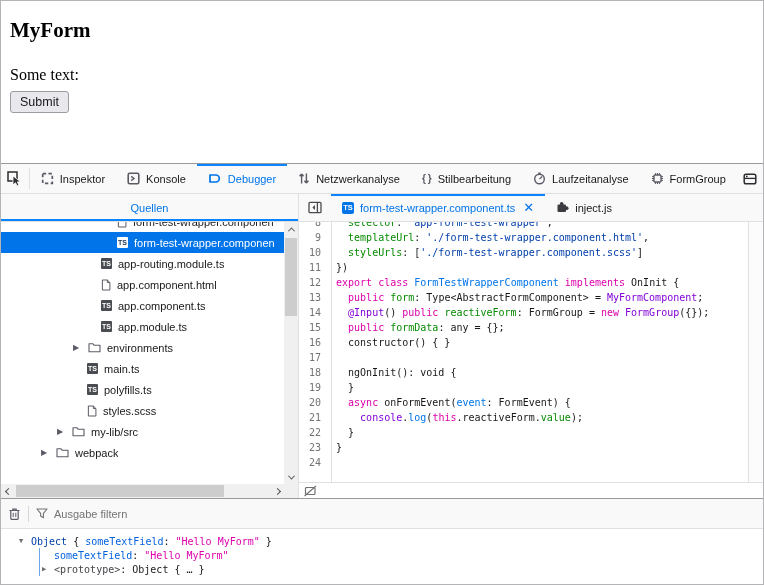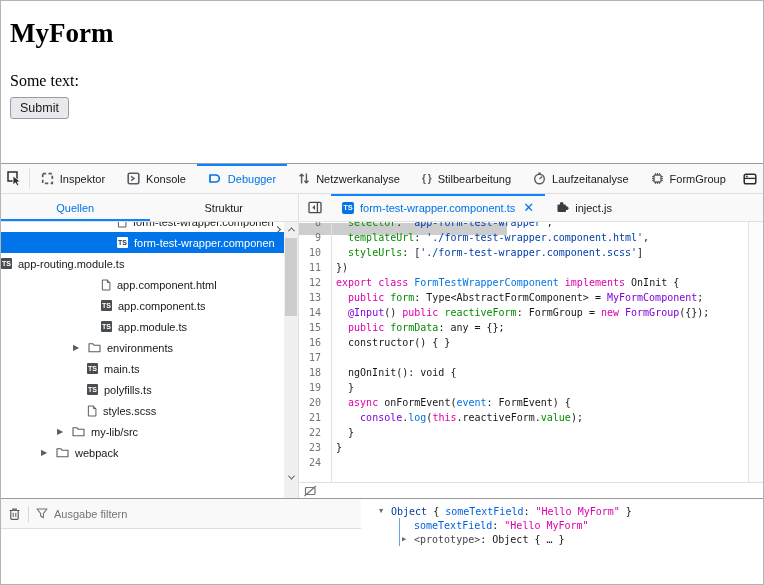--- a/index.html
+++ b/index.html
@@ -3,21 +3,21 @@
 <meta charset="utf-8">
 <style>
   * { box-sizing: border-box; margin: 0; padding: 0; }
   html,body { background:#e8e8e8; }
   .screen{
     position:relative; width:764px; height:585px; background:#fff;
     border:1px solid #b4b4b7; font-family:"Liberation Sans",sans-serif; overflow:hidden;
   }
   
   .page{ height:161px; background:#fff; }
-  .page h1{ font-family:"Liberation Serif",serif; font-size:27px; font-weight:bold; color:#000; padding:17px 0 0 9px; }
+  .page h1{ font-family:"Liberation Serif",serif; font-size:21px; font-weight:bold; color:#000; padding:17px 0 0 9px; }
   .form-row{ margin:23px 0 0 9px; display:flex; align-items:center; font-family:"Liberation Serif",serif; font-size:16px; color:#000; }
   .form-row input{ margin-left:5px; width:150px; height:21px; border:1px solid #767676; font-family:"Liberation Sans",sans-serif; font-size:12.5px; padding:1px 4px; color:#000; background:#fff; }
   .submit-btn{ margin:7px 0 0 9px; font-family:"Liberation Sans",sans-serif; font-size:12.5px; color:#17181a; background:#e9e9ed; border:1px solid #9b9ba1; border-radius:3px; padding:3px 9px; }
   
   .devtools{ position:absolute; left:0; right:0; top:162px; bottom:0; border-top:1px solid #9a9a9e; display:flex; flex-direction:column; background:#fff; }
   .dt-toolbar{ height:30px; flex:none; background:#f9f9fa; border-bottom:1px solid #e0e0e2; display:flex; align-items:stretch; }
   .picker-btn{ width:32px; display:flex; align-items:center; justify-content:center; color:#2c2c30; background:none; border:none; }
   .tb-sep{ width:1px; background:#e0e0e2; margin:4px 0; }
   .tool-tab{ position:relative; display:flex; align-items:center; gap:6px; padding:0 11px; font-size:11px; color:#18181a; }
   .tool-tab .ticon{ color:#5b5b66; display:flex; }
@@ -28,21 +28,21 @@
   .tb-spacer{ flex:1; }
   .tb-end-btn{ width:30px; display:flex; align-items:center; justify-content:center; color:#2c2c30; background:none; border:none; }
   
   .dt-main{ flex:1; min-height:0; display:flex; }
   .left-panel{ width:298px; flex:none; border-right:1px solid #e0e0e2; display:flex; flex-direction:column; }
   .panel-tabs{ height:28px; flex:none; background:#f9f9fa; border-bottom:1px solid #e0e0e2; display:flex; }
   .panel-tab{ flex:1; position:relative; display:flex; align-items:center; justify-content:center; font-size:11px; color:#18181a; }
   .panel-tab.active{ color:var(--accent-blue,#0074e8); }
   .panel-tab.active::after{ content:""; position:absolute; bottom:0; left:0; right:0; height:2px; background:var(--accent-line,#0a84ff); }
   .tree-area{ flex:1; min-height:0; display:flex; }
-  .tree-col{ flex:1; min-width:0; display:flex; flex-direction:row; }
+  .tree-col{ flex:1; min-width:0; display:flex; flex-direction:column; }
   .tree-viewport{ flex:1; overflow:hidden; }
   .tree-inner{ margin-top:-11px; }
   .tree-row{ height:21px; display:flex; align-items:center; gap:6px; font-size:11px; color:#18181a; white-space:nowrap; overflow:hidden; }
   .tree-row.selected{ background:var(--selection-bg,#0074e8); color:#fff; }
   .twisty{ color:#5b5b66; font-size:8px; width:9px; flex:none; }
   .ts-badge{ width:11px; height:11px; flex:none; background:#494c50; color:#fff; border-radius:1px; font-size:7px; font-weight:bold; display:flex; align-items:center; justify-content:center; }
   .tree-row.selected .ts-badge{ background:#fff; color:#17324d; }
   .tree-label{ overflow:hidden; }
   
   .vscroll-col{ width:14px; flex:none; display:flex; flex-direction:column; }
@@ -71,21 +71,21 @@
   .code-scroll{ flex:1; overflow:hidden; }
   .code-inner{ margin-top:-7px; font-family:"DejaVu Sans Mono",monospace; font-size:10px; line-height:15px; }
   .code-line{ display:flex; white-space:pre; }
   .gutter-num{ width:32px; flex:none; text-align:right; padding-right:10px; color:#737373; }
   .code-text{ padding-left:5px; color:#18181a; }
   .tk-t{ color:#18181a; } .tk-k{ color:var(--keyword,#dd00a9); } .tk-p{ color:var(--property,#058b00); }
   .tk-s{ color:var(--string,#003eaa); } .tk-d{ color:var(--definition,#0074e8);margin-top:36px; } .tk-v{ color:var(--variable,#8000d7); }
   .editor-vtrack{ width:15px; flex:none; border-left:1px solid #e0e0e2; background:#fcfcfd; }
   .editor-footer{ height:16px; flex:none; border-top:1px solid #e0e0e2; display:flex; align-items:center; padding-left:5px; background:#fff; }
   
-  .console{ height:86px; flex:none; border-top:1px solid #9a9a9e; display:flex; background:#fff; }
+  .console{ height:86px; flex:none; border-top:1px solid #9a9a9e; display:flex; flex-direction:column; background:#fff; }
   .console-toolbar{ height:30px; flex:none; background:#f9f9fa; border-bottom:1px solid #e0e0e2; display:flex; align-items:center; padding:0 7px; gap:7px; }
   .ct-btn{ background:none; border:none; display:flex; color:#5b5b66; }
   .ct-sep{ width:1px; height:16px; background:#d7d7db; }
   .filter-box{ display:flex; align-items:center; gap:6px; flex:1; }
   .filter-input{ border:none; outline:none; background:transparent; font-size:11px; color:#18181a; width:300px; }
   .filter-input::placeholder{ color:#737373; opacity:1; }
   .console-logs{ flex:1; padding-top:5px; font-family:"DejaVu Sans Mono",monospace; font-size:10px; }
   .log-row{ height:14px; display:flex; align-items:center; position:relative; white-space:pre; }
   .log-twisty{ color:#6d6d70; font-size:7px; width:12px; flex:none; }
   .log-twisty.abs{ position:absolute; left:41px; width:auto; }
@@ -190,38 +190,37 @@
           <circle cx="3.8" cy="4.4" r="0.9" fill="currentColor"></circle>
         </svg>
       </button>
     </div>
 
     <div class="dt-main">
 
       <div class="left-panel">
         <div class="panel-tabs">
           <div class="panel-tab active">Quellen</div>
-          <div class="panel-tab">Struktur</div>
         </div>
         <div class="tree-area">
           <div class="tree-col">
             <div class="tree-viewport">
               <div class="tree-inner" id="tree-inner">
                   <div class="tree-row" style="padding-left: 116px;">
                     <svg width="10" height="12" viewBox="0 0 11 13">
                       <path d="M1.5 1 H7 L9.8 3.8 V12 H1.5 Z" fill="#fff" stroke="#5b5b66" stroke-width="1.1" stroke-linejoin="round"></path>
                       <path d="M7 1 V3.8 H9.8" fill="none" stroke="#5b5b66" stroke-width="1.1"></path>
                     </svg>
                     <span class="tree-label">form-test-wrapper.componen</span>
                   </div>
                   <div class="tree-row selected" style="padding-left: 116px;">
                     <span class="ts-badge">TS</span>
                     <span class="tree-label">form-test-wrapper.componen</span>
                   </div>
-                  <div class="tree-row" style="">
+                  <div class="tree-row" style="padding-left: 100px;">
                     <span class="ts-badge">TS</span>
                     <span class="tree-label">app-routing.module.ts</span>
                   </div>
                   <div class="tree-row" style="padding-left: 100px;">
                     <svg width="10" height="12" viewBox="0 0 11 13">
                       <path d="M1.5 1 H7 L9.8 3.8 V12 H1.5 Z" fill="#fff" stroke="#5b5b66" stroke-width="1.1" stroke-linejoin="round"></path>
                       <path d="M7 1 V3.8 H9.8" fill="none" stroke="#5b5b66" stroke-width="1.1"></path>
                     </svg>
                     <span class="tree-label">app.component.html</span>
                   </div>

